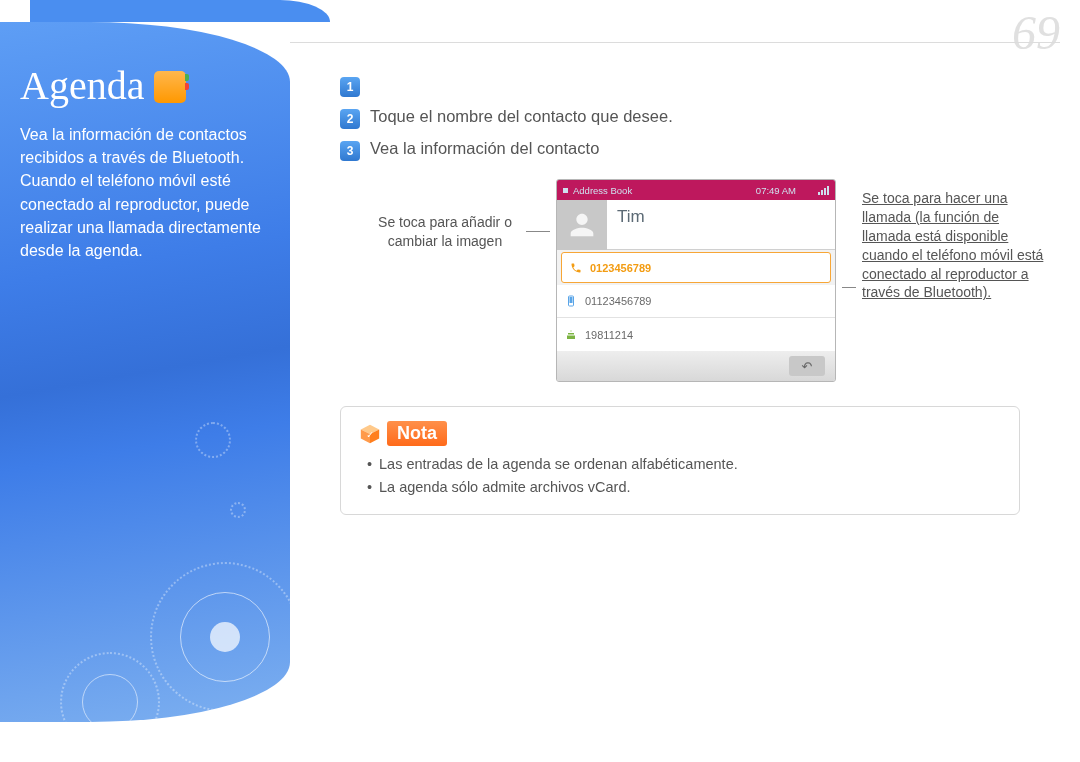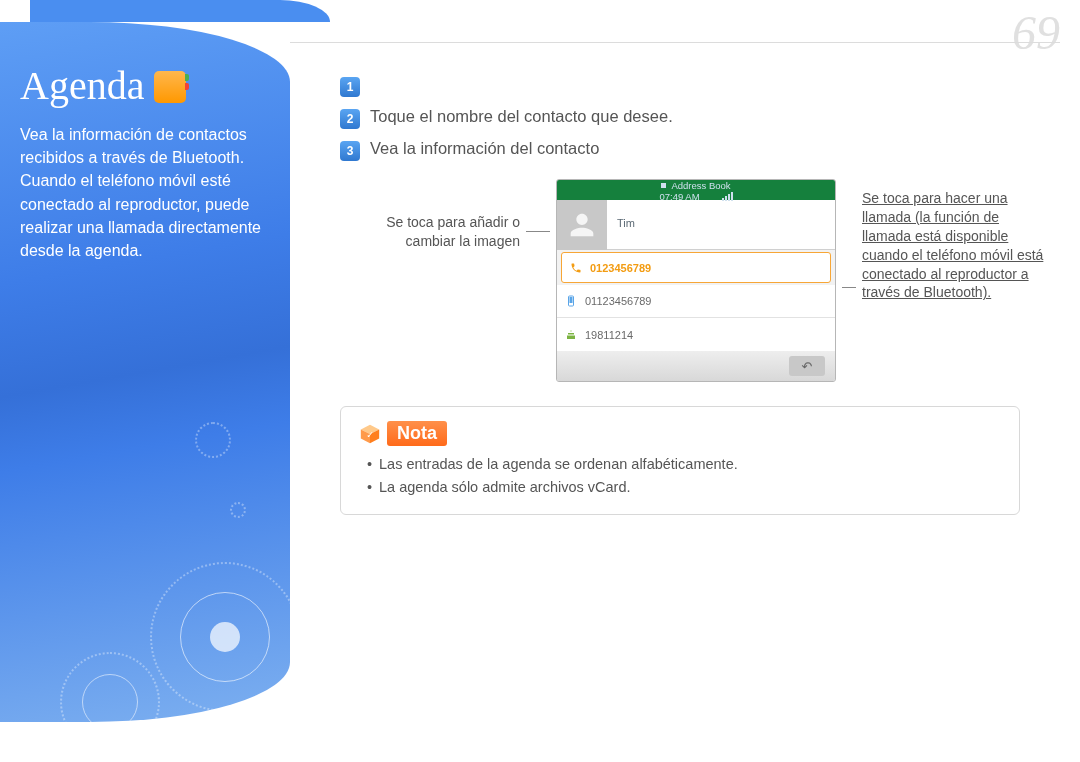--- a/index.html
+++ b/index.html
@@ -165,21 +165,21 @@
     gap: 6px;
     margin: 18px 0 24px 30px;
     align-items: flex-start;
   }
   .callout-left, .callout-right {
     font-size: 14px;
     color: #555;
     line-height: 1.35;
     width: 150px;
   }
-  .callout-left { text-align: right; padding-top: 34px; }
+  .callout-left { text-align: center; padding-top: 34px; }
   .callout-right { padding-top: 10px; width: 185px; text-decoration: underline; }
   .leader {
     width: 24px;
     height: 1px;
     background: #888;
     margin-top: 52px;
     flex-shrink: 0;
   }
   .leader2 {
     width: 14px;
@@ -192,29 +192,28 @@
   .phone-mock {
     width: 280px;
     border: 1px solid #b6b6b6;
     border-radius: 3px;
     background: #f2f2f2;
     overflow: hidden;
     flex-shrink: 0;
     font-size: 11px;
   }
   .mock-status {
-    background: #15803d;
+    background: #be185d;
     color: #cfe0ee;
     height: 20px;
     display: flex;
     align-items: center;
     justify-content: space-between;
     padding: 0 6px;
     font-size: 9.5px;
-    flex-direction: column;
   }
   .mock-status .sq {
     width: 5px; height: 5px;
     background: #cfe0ee;
     margin-right: 5px;
   }
   .mock-status .left { display: flex; align-items: center; }
   .mock-status .right { display: flex; align-items: center; gap: 22px; }
   .battbars {
     display: flex; align-items: flex-end; gap: 1px; height: 9px;
@@ -228,22 +227,22 @@
     height: 50px;
   }
   .avatar {
     width: 50px; height: 50px;
     background: #c8c8c8;
     display: flex; align-items: center; justify-content: center;
     position: relative;
   }
   .avatar svg { width: 34px; height: 34px; fill: #f5f5f5; }
   .contact-name {
-    padding: 17px 10px;
-    font-size: 11px;
+    padding: 7px 10px;
+    font-size: 17px;
     color: #5c6a75;
     flex: 1;
   }
   .mock-row {
     display: flex;
     align-items: center;
     background: #fff;
     border-bottom: 1px solid #e2e2e2;
     height: 33px;
     padding: 0 8px;

